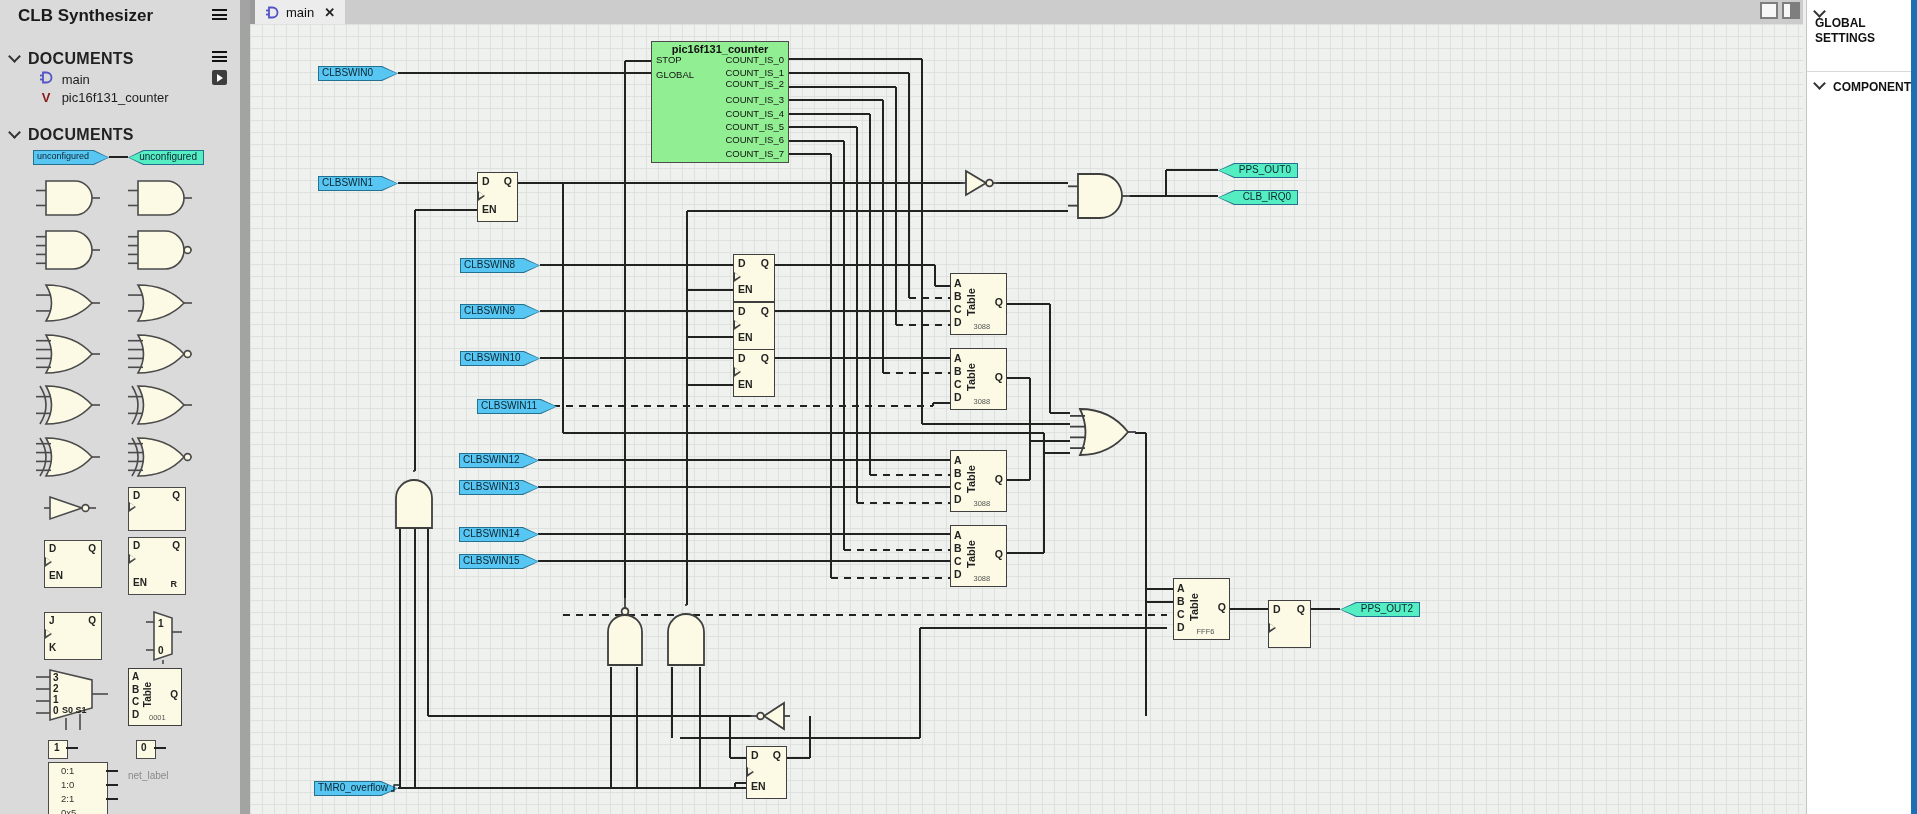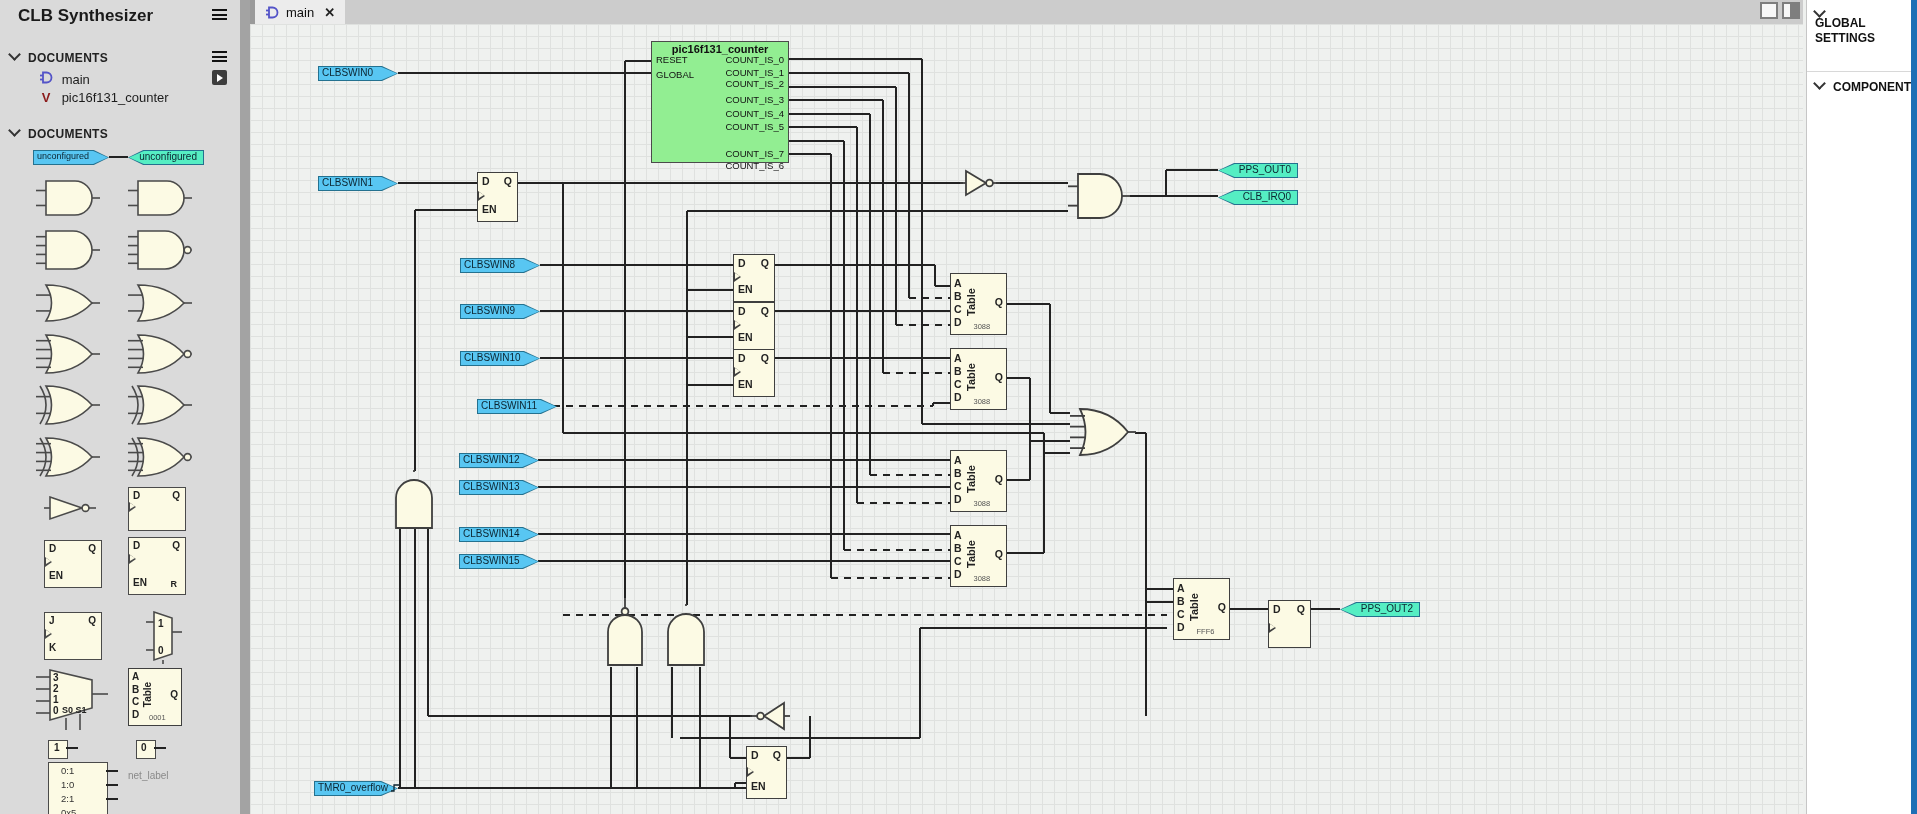--- a/index.html
+++ b/index.html
@@ -1,21 +1,21 @@
 <!DOCTYPE html>
 <html><head>
 <meta charset="utf-8">
 <style>
   html,body{margin:0;padding:0;background:#bfbfbf;font-family:"Liberation Sans",sans-serif;-webkit-font-smoothing:antialiased;}
   #app{position:relative;width:1917px;height:814px;overflow:hidden;background:#eef0ee;}
   
   #sidebar{position:absolute;left:0;top:0;width:240px;height:814px;background:#dadada;overflow:hidden;}
   #sidebar-divider{position:absolute;left:240px;top:0;width:10px;height:814px;background:#a3a3a3;}
   .app-title{position:absolute;left:18px;top:6px;font-size:17px;font-weight:bold;color:#1a1a1a;}
-  .section-header{position:absolute;font-size:12px;font-weight:bold;color:#222;letter-spacing:.3px;}
+  .section-header{position:absolute;font-size:16px;font-weight:bold;color:#222;letter-spacing:.3px;}
   .chev{display:inline-block;width:7px;height:7px;border-right:2px solid #333;border-bottom:2px solid #333;transform:rotate(45deg);margin-right:9px;vertical-align:3px;}
   .hamburger{position:absolute;width:15px;height:11px;cursor:pointer;}
   .hamburger i{display:block;height:2px;background:#111;margin-bottom:2.5px;}
   .doc-item{position:absolute;left:38px;font-size:13px;color:#1c1c1c;white-space:nowrap;}
   .doc-icon{display:inline-block;width:16px;text-align:center;margin-right:4px;}
   .play-btn{position:absolute;left:212px;width:15px;height:15px;background:#3d3d3d;border-radius:2px;cursor:pointer;}
   .play-btn i{position:absolute;left:5px;top:3.5px;width:0;height:0;border-left:6px solid #fff;border-top:4px solid transparent;border-bottom:4px solid transparent;}
   
   #tabbar{position:absolute;left:250px;top:0;width:1553px;height:24px;background:#cccccc;}
   #tabbar .edge{position:absolute;left:0;top:0;width:5px;height:24px;background:#9a9a9a;}
@@ -442,29 +442,29 @@
         <div class="wire" style="left: 636px; top: 667px; width: 2px; height: 121px;"></div>
         <div class="wire" style="left: 671px; top: 667px; width: 2px; height: 71px;"></div>
         <div class="wire" style="left: 699px; top: 667px; width: 2px; height: 121px;"></div>
         <div class="wire" style="left: 919px; top: 628px; width: 2px; height: 110px;"></div>
         <div class="wire" style="left: 809px; top: 716px; width: 2px; height: 42px;"></div>
         <div class="wire" style="left: 729px; top: 716px; width: 2px; height: 42px;"></div>
         <div class="wire" style="left: 734px; top: 783px; width: 2px; height: 5px;"></div>
         <div class="wire" style="left: 1043px; top: 433px; width: 2px; height: 120px;"></div>
         <div class="module" style="left: 651px; top: 41px; width: 136px; height: 120px;">
           <div class="ttl">pic16f131_counter</div>
-          <div class="lp" style="top: 12px;">RESET</div>
+          <div class="lp" style="top: 12px;">STOP</div>
           <div class="lp" style="top: 27px;">GLOBAL</div>
           <div class="rp" style="top: 12px;">COUNT_IS_0</div>
           <div class="rp" style="top: 25.4px;">COUNT_IS_1</div>
           <div class="rp" style="top: 36px;">COUNT_IS_2</div>
           <div class="rp" style="top: 52.2px;">COUNT_IS_3</div>
           <div class="rp" style="top: 65.6px;">COUNT_IS_4</div>
           <div class="rp" style="top: 79px;">COUNT_IS_5</div>
-          <div class="rp" style="top: 92.4px; margin-top: 26px;">COUNT_IS_6</div>
+          <div class="rp" style="top: 92.4px;">COUNT_IS_6</div>
           <div class="rp" style="top: 105.8px;">COUNT_IS_7</div>
         </div>
         <div class="pin in" style="left: 318px; top: 66px; width: 80px;">
           <div class="bord"></div>
           <div class="fill" style="background: rgb(88, 198, 242);"></div>
           <div class="txt">CLBSWIN0</div>
         </div>
         <div class="pin in" style="left: 318px; top: 176px; width: 80px;">
           <div class="bord"></div>
           <div class="fill" style="background: rgb(88, 198, 242);"></div>

